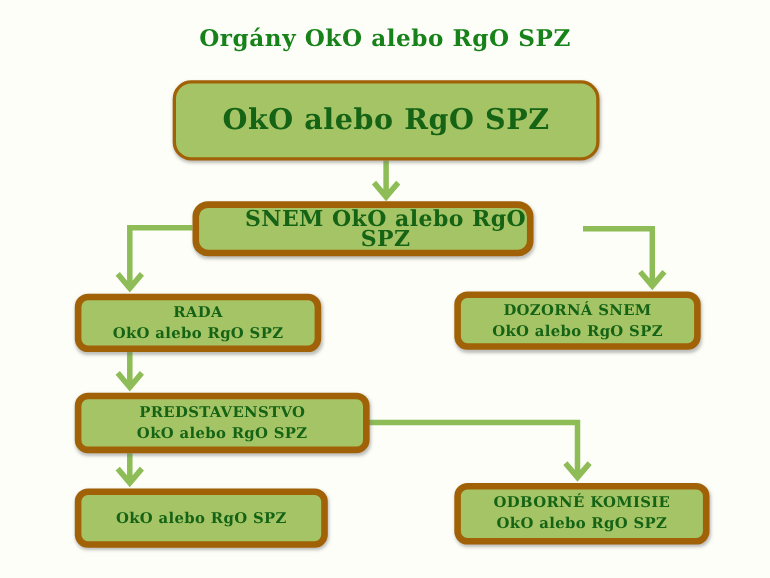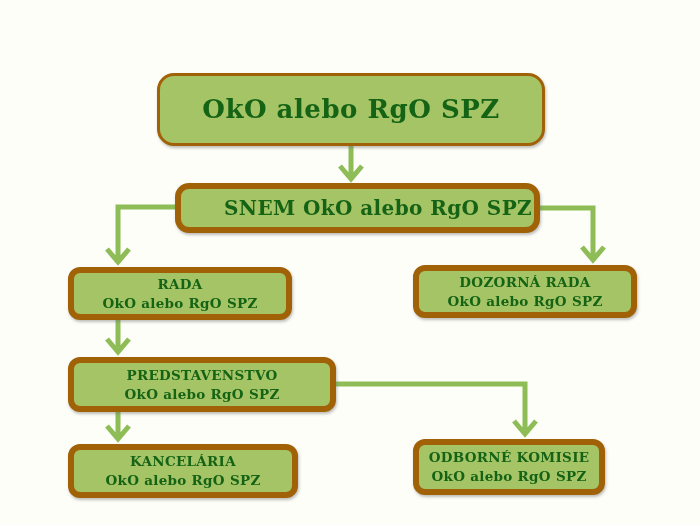--- a/index.html
+++ b/index.html
@@ -28,35 +28,36 @@
     text-align:center;
     box-sizing:border-box;
     line-height:19px;
   }
   .node .l1,.node .l2{font-size:13.5px;letter-spacing:.3px;}
   .node-top{
     left:157px;top:73px;width:388px;height:73px;
     border-width:3px;border-radius:17px;
   }
   .node-top .l1{font-size:26px;letter-spacing:.5px;}
-  .node-snem{left:175px;top:183px;width:365px;height:50px;border-radius:14px;padding-left:41px;}
+  .node-snem{left:175px;top:183px;width:310px;height:50px;border-radius:14px;padding-left:41px;}
   .node-snem .l1{font-size:20px;letter-spacing:.4px;}
   .node-rada{left:68px;top:267px;width:224px;height:53px;}
   .node-dozorna{left:413px;top:265px;width:224px;height:53px;}
   .node-predstavenstvo{left:68px;top:357px;width:268px;height:55px;}
   .node-kancelaria{left:68px;top:444px;width:230px;height:54px;}
-  .node-odborne{left:413px;top:439px;width:192px;height:56px;}
+  .node-odborne{left:413px;top:439px;width:232px;height:56px;}
   svg.connectors{position:absolute;left:0;top:0;pointer-events:none;}
   .conn{stroke:#8ebd57;stroke-width:5;fill:none;stroke-linejoin:miter;stroke-linecap:butt;}
 </style>
 </head>
 <body>
 
 <div class="stage">
 
+  <div class="diagram-title">Orgány OkO alebo RgO SPZ</div>
 
   <svg class="connectors" width="700" height="525" viewBox="0 0 700 525">
 
     <path class="conn" d="M351,146 L351,179 M340,166 L351,179 L362,166"></path>
 
     <path class="conn" d="M175,207 L118,207 L118,262 M107,249 L118,262 L129,249"></path>
 
     <path class="conn" d="M530,208 L593,208 L593,260 M582,247 L593,260 L604,247"></path>
 
     <path class="conn" d="M118,320 L118,352 M107,339 L118,352 L129,339"></path>
@@ -73,31 +74,30 @@
   <div class="node node-snem">
     <div class="l1">SNEM OkO alebo RgO SPZ</div>
   </div>
 
   <div class="node node-rada">
     <div class="l1">RADA</div>
     <div class="l2">OkO alebo RgO SPZ</div>
   </div>
 
   <div class="node node-dozorna">
-    <div class="l1">DOZORNÁ RADA</div>
+    <div class="l1">DOZORNÁ SNEM</div>
     <div class="l2">OkO alebo RgO SPZ</div>
   </div>
 
   <div class="node node-predstavenstvo">
     <div class="l1">PREDSTAVENSTVO</div>
     <div class="l2">OkO alebo RgO SPZ</div>
   </div>
 
   <div class="node node-kancelaria">
-    <div class="l1">KANCELÁRIA</div>
     <div class="l2">OkO alebo RgO SPZ</div>
   </div>
 
   <div class="node node-odborne">
     <div class="l1">ODBORNÉ KOMISIE</div>
     <div class="l2">OkO alebo RgO SPZ</div>
   </div>
 
 </div>
 

